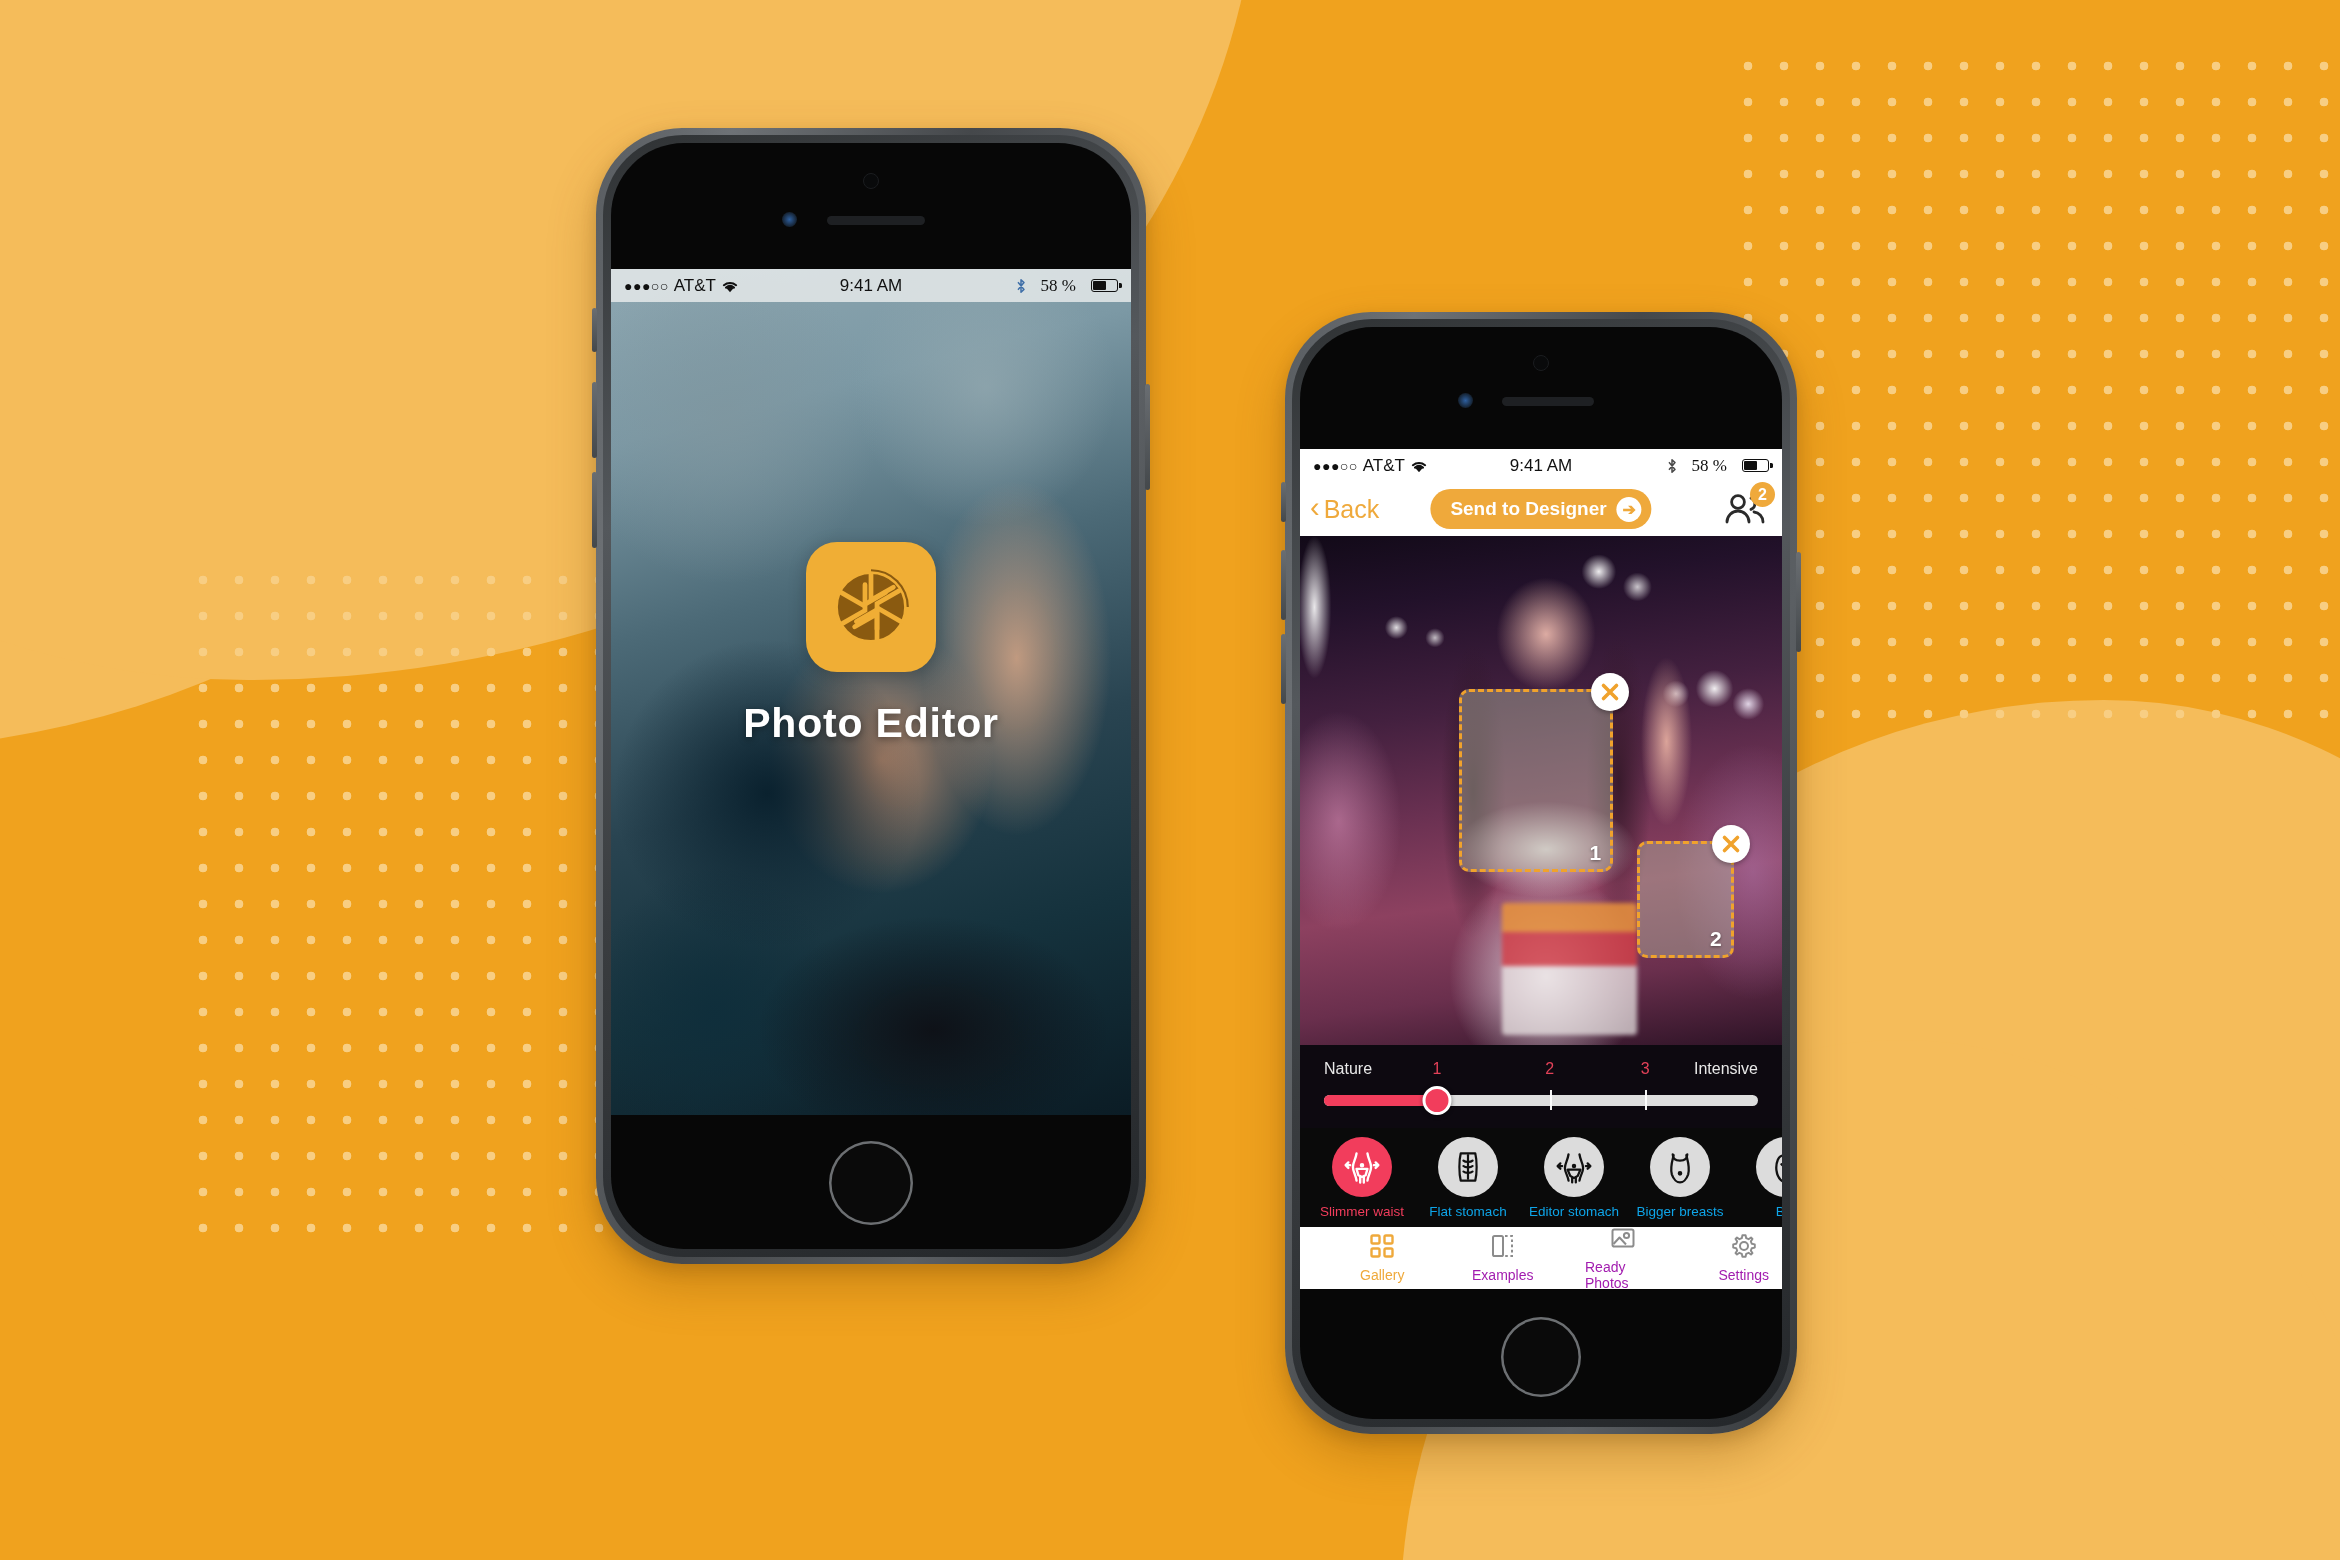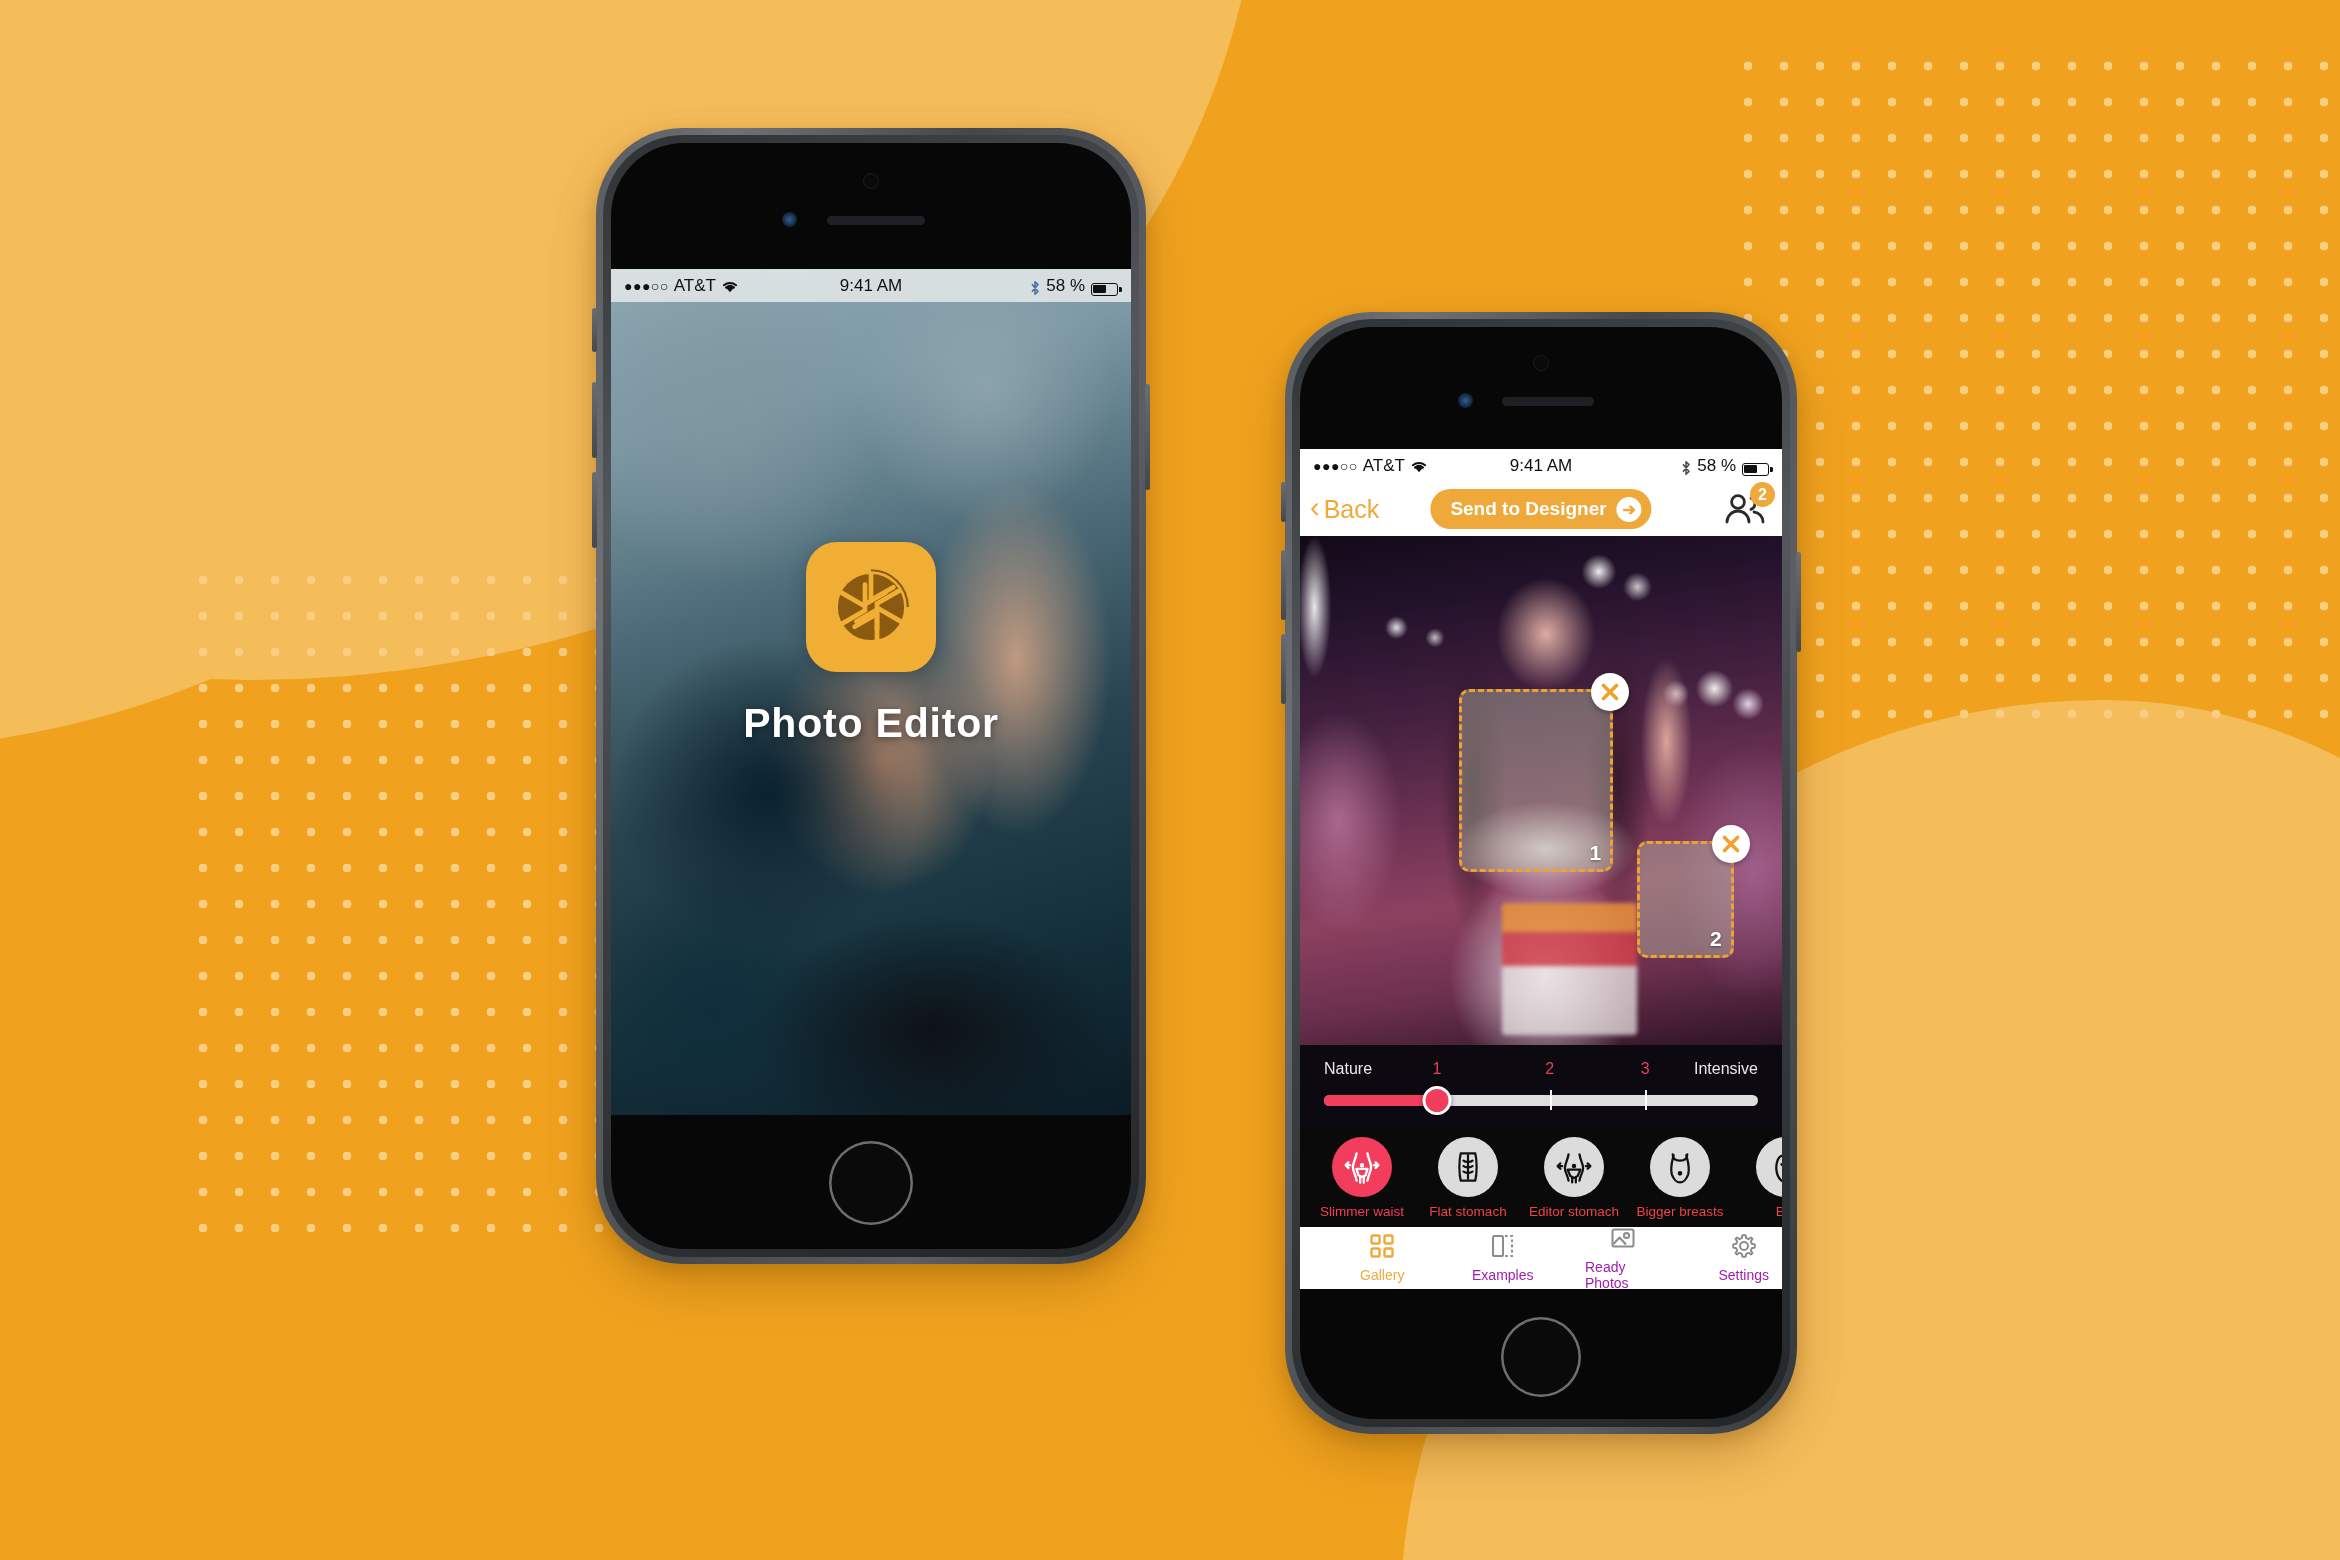--- a/index.html
+++ b/index.html
@@ -125,21 +125,21 @@
   
   .statusbar {
     position:absolute; left:0; right:0; top:0;
     height:33px;
     display:flex; align-items:center;
     padding:0 13px;
     font-size:17px; font-weight:500; color:#101010;
   }
   .sb-left { display:flex; align-items:center; gap:5px; }
   .sb-mid  { position:absolute; left:0; right:0; text-align:center; font-weight:500; pointer-events:none; }
-  .sb-right{ margin-left:auto; display:flex; align-items:flex-end; gap:6px; z-index:2; }
+  .sb-right{ margin-left:auto; display:flex; align-items:center; gap:15px; z-index:2;font-family:Liberation Serif, serif; }
   .sb-dots { letter-spacing:.5px; font-size:14px; }
   .statusbar.light-sb { background:rgba(235,238,238,.80); }
   .statusbar.white-sb { background:#fff; }
   .battery {
     width:27px; height:13px; border:1.6px solid #101010; border-radius:3px;
     position:relative; display:inline-block;
   }
   .battery::after {
     content:''; position:absolute; right:-4.5px; top:3.4px;
     width:2.4px; height:5px; background:#101010; border-radius:0 1.5px 1.5px 0;
@@ -257,21 +257,21 @@
 
   
   .tools { background:#0a0a0a; padding:9px 0 8px 14px; display:flex; gap:10px; overflow:hidden; }
   .tool { width:96px; flex:0 0 96px; display:flex; flex-direction:column; align-items:center; gap:7px; }
   .tool-ico {
     width:60px; height:60px; border-radius:50%;
     background:#DCDCDC;
     display:flex; align-items:center; justify-content:center;
   }
   .tool.active .tool-ico { background:#F23D5C; }
-  .tool-label { font-size:13.5px; color:#ef4444; white-space:nowrap; }
+  .tool-label { font-size:13.5px; color:#0ea5e9; white-space:nowrap; }
   .tool.active .tool-label { color:#F23D5C; }
 
   
   .tabbar { background:#fff; height:62px; display:flex; }
   .tab { flex:1; display:flex; flex-direction:column; align-items:center; justify-content:center; gap:8px;padding-left:44px; }
   .tab-label { font-size:14px; color:#a21caf; }
   .tab.active .tab-label { color:#EFA93B; }
 
   svg { display:block; }
 </style>

